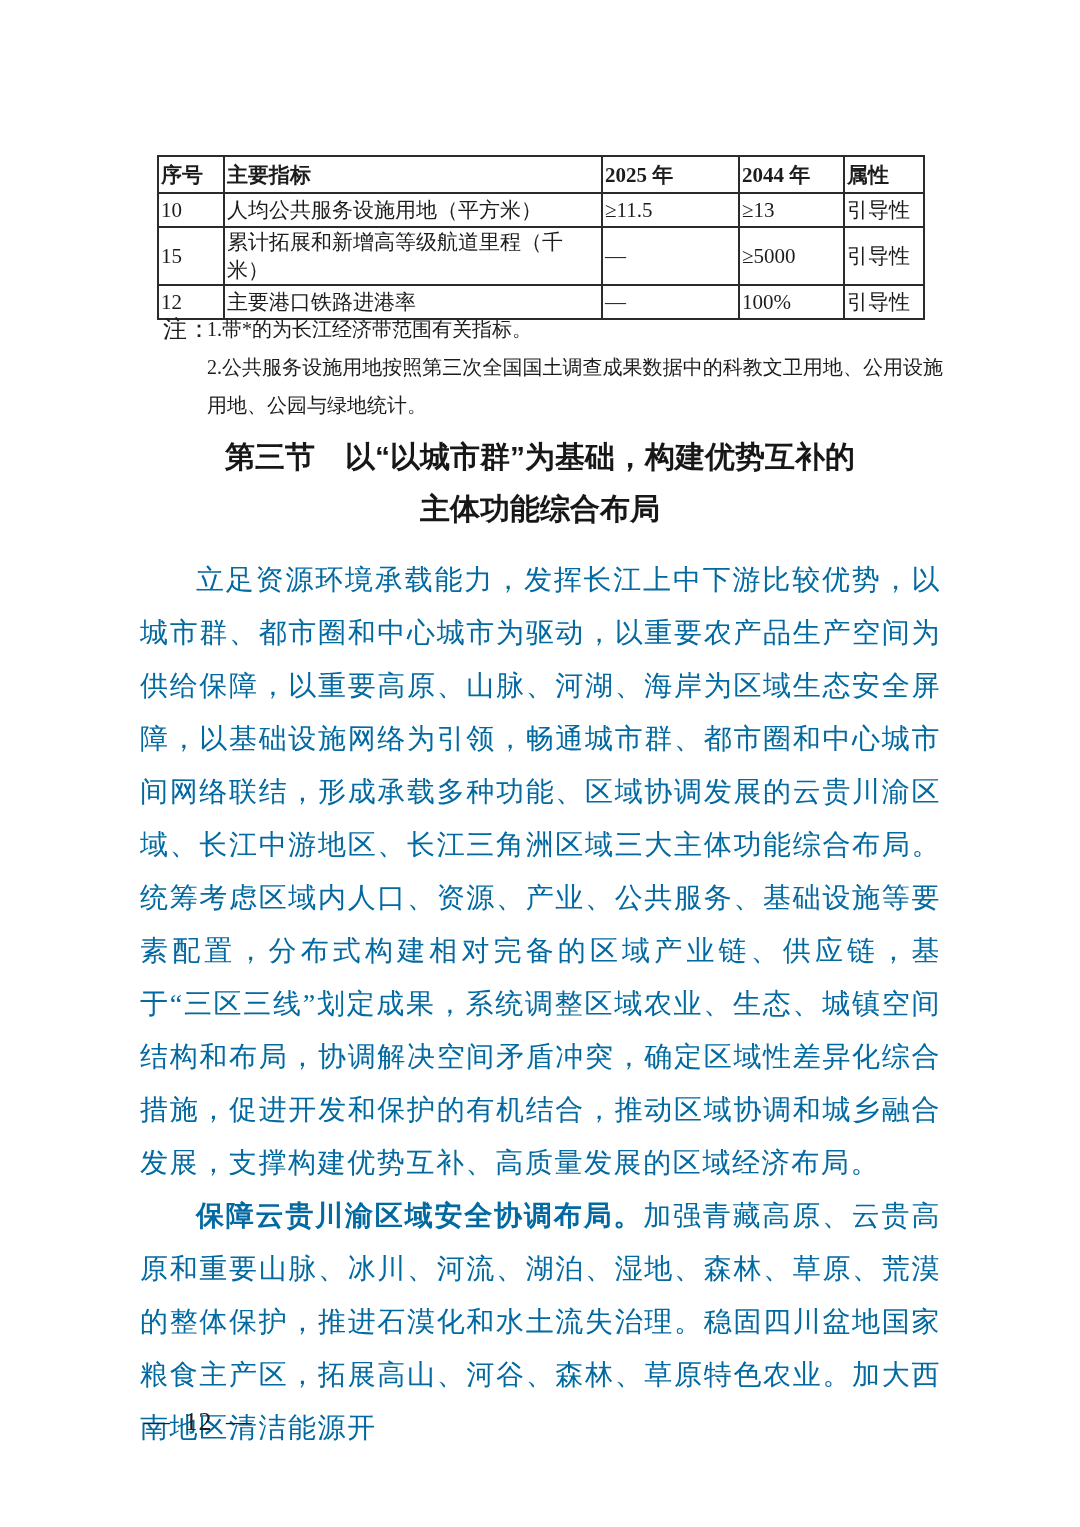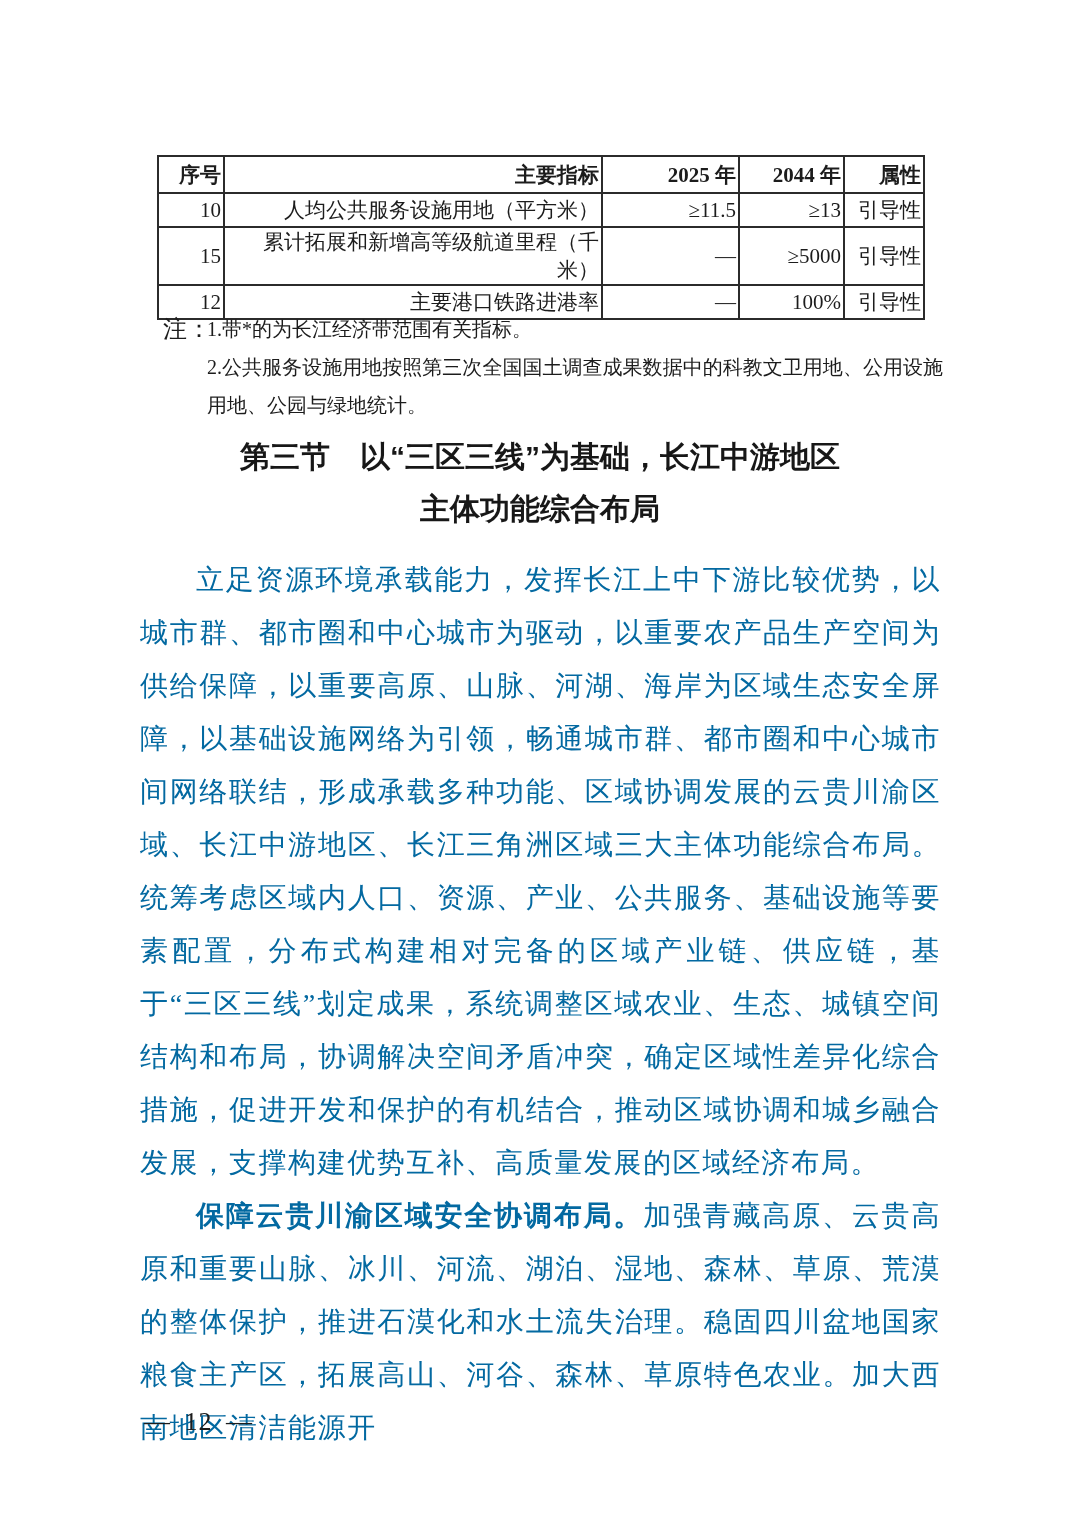--- a/index.html
+++ b/index.html
@@ -23,21 +23,21 @@
   }
   table.indicators {
     border-collapse: collapse;
     table-layout: fixed;
     width: 100%;
   }
   table.indicators th,
   table.indicators td {
     border: 2px solid #2b2b2b;
     font-size: 21px;
-    text-align: right;
+    text-align: left;
     vertical-align: middle;
     padding: 0 2px;
   }
   table.indicators th { height: 37px; font-weight: bold; }
   table.indicators td { height: 34px; }
   td.cell-indicator { text-align: left; padding-left: 13px; }
 
   
   .notes {
     position: absolute;
@@ -154,21 +154,21 @@
 
   <div class="notes">
     <div class="notes-label">注：</div>
     <div class="notes-items">
       <div class="note-item">1.带*的为长江经济带范围有关指标。</div>
       <div class="note-item">2.公共服务设施用地按照第三次全国国土调查成果数据中的科教文卫用地、公用设施用地、公园与绿地统计。</div>
     </div>
   </div>
 
   <div class="section-heading">
-    <div>第三节　以“三区三线”为基础，长江中游地区</div>
+    <div>第三节　以“以城市群”为基础，构建优势互补的</div>
     <div>主体功能综合布局</div>
   </div>
 
   <div class="body-text">
     <p>立足资源环境承载能力，发挥长江上中下游比较优势，以城市群、都市圈和中心城市为驱动，以重要农产品生产空间为供给保障，以重要高原、山脉、河湖、海岸为区域生态安全屏障，以基础设施网络为引领，畅通城市群、都市圈和中心城市间网络联结，形成承载多种功能、区域协调发展的云贵川渝区域、长江中游地区、长江三角洲区域三大主体功能综合布局。统筹考虑区域内人口、资源、产业、公共服务、基础设施等要素配置，分布式构建相对完备的区域产业链、供应链，基于“三区三线”划定成果，系统调整区域农业、生态、城镇空间结构和布局，协调解决空间矛盾冲突，确定区域性差异化综合措施，促进开发和保护的有机结合，推动区域协调和城乡融合发展，支撑构建优势互补、高质量发展的区域经济布局。</p>
     <p><strong>保障云贵川渝区域安全协调布局。</strong><span>加强青藏高原、云贵高原和重要山脉、冰川、河流、湖泊、湿地、森林、草原、荒漠的整体保护，推进石漠化和水土流失治理。稳固四川盆地国家粮食主产区，拓展高山、河谷、森林、草原特色农业。加大西南地区清洁能源开</span></p>
   </div>
 
   <div class="page-footer">— 12 —</div>
 

